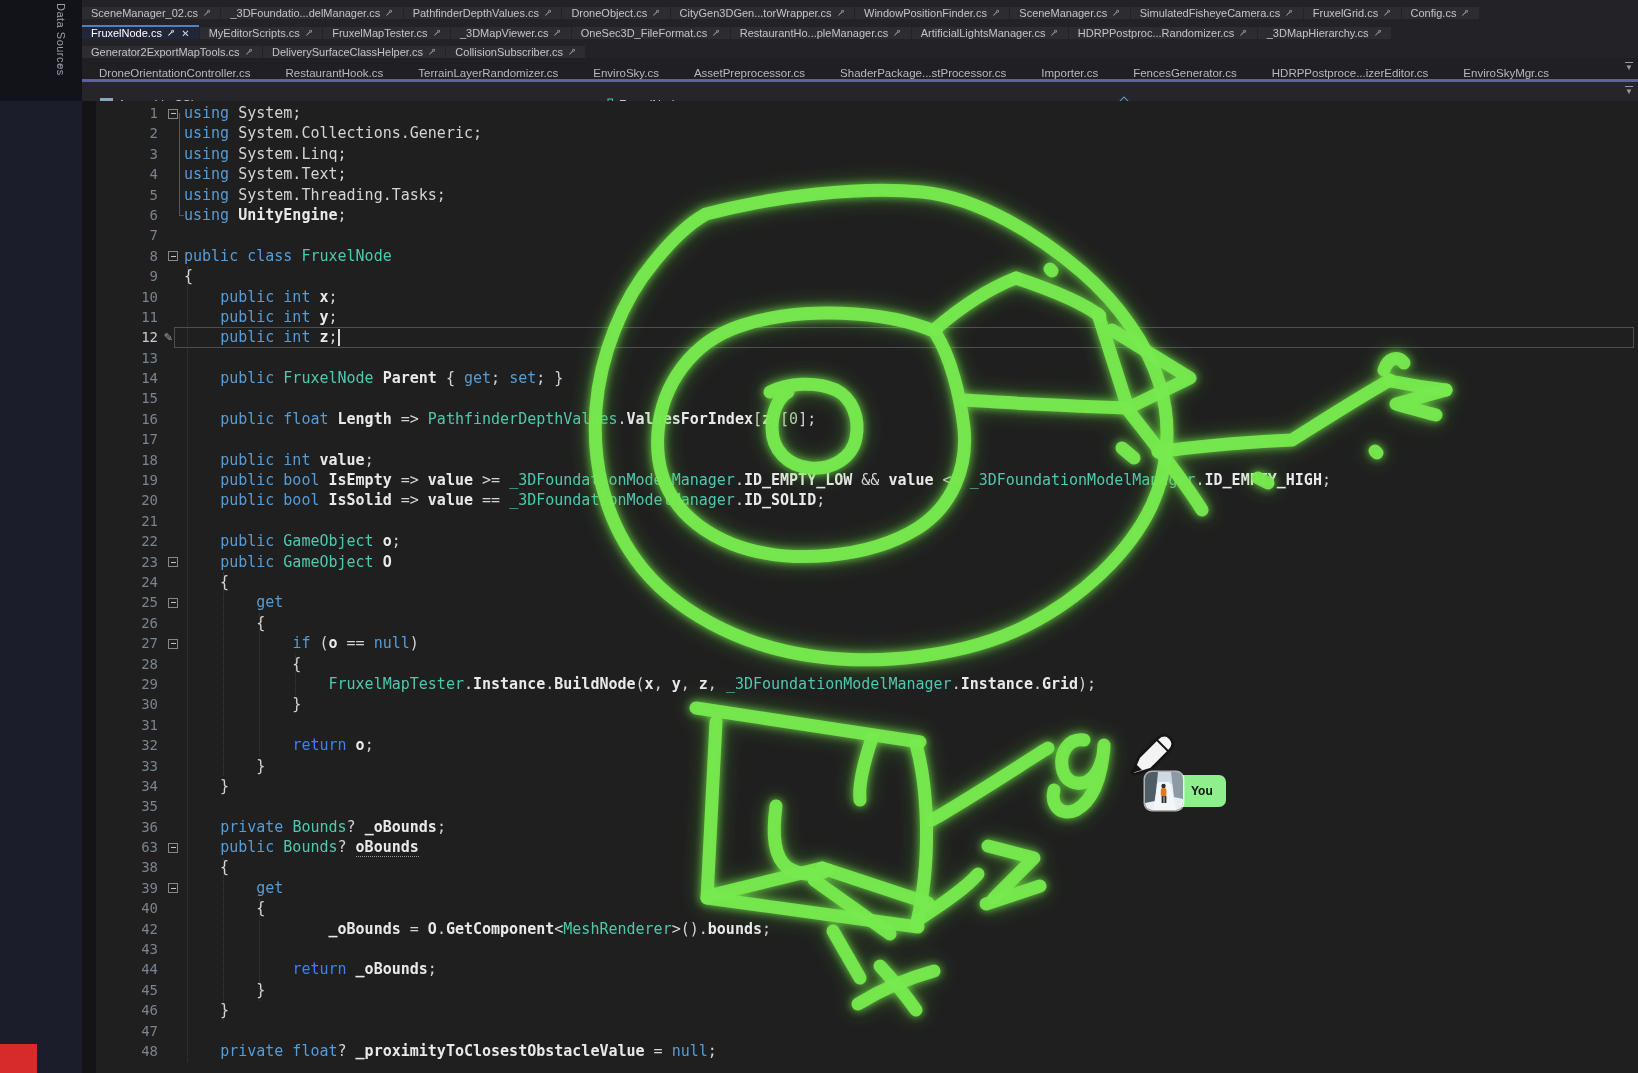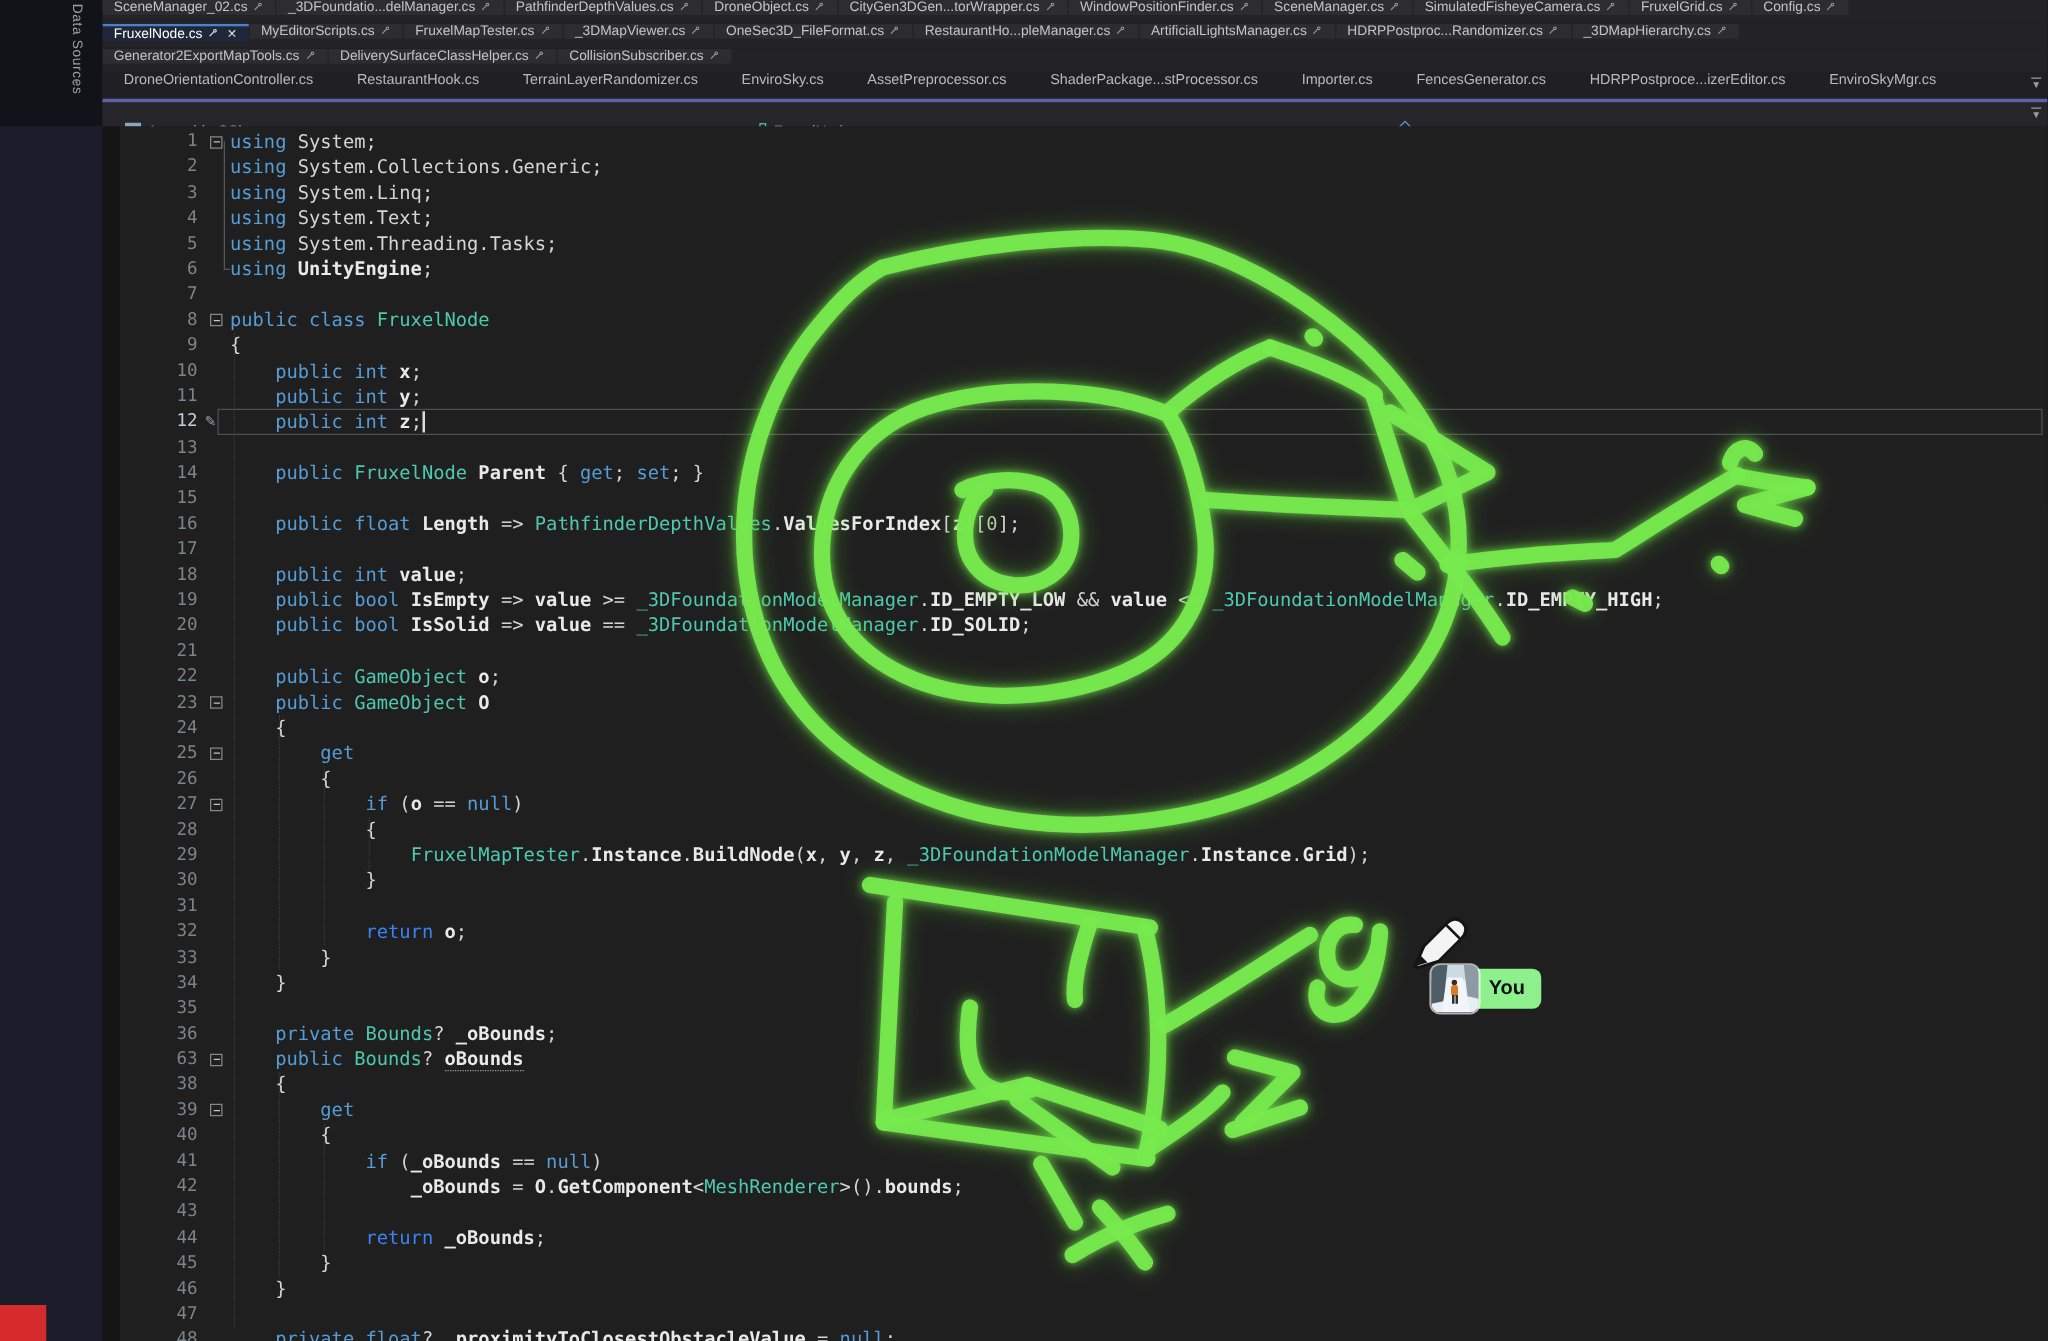--- a/index.html
+++ b/index.html
@@ -8,21 +8,21 @@
 
   
   #rail{position:absolute;left:0;top:0;width:82px;height:1073px;background:#1b1e2a}
   #rail-top{position:absolute;left:0;top:0;width:82px;height:101px;background:#121319}
   #vtab{position:absolute;left:55px;top:3px;writing-mode:vertical-rl;font-size:11px;color:#9aa0a8;letter-spacing:.5px}
   #vchev{position:absolute;left:57px;top:60px;color:#6b7280;font-size:11px}
   #redbox{position:absolute;left:0;top:1044px;width:37px;height:29px;background:#d62b2b}
   #gstrip{position:absolute;left:82px;top:101px;width:14px;height:972px;background:#141416}
 
   
-  .trow{position:absolute;left:82px;right:0;display:flex;gap:1px;align-items:flex-start;overflow:hidden}
+  .trow{position:absolute;left:82px;right:0;display:flex;gap:1px;align-items:flex-end;overflow:hidden}
   #trow1{top:0;height:19px;background:#232327}
   #trow2{top:19px;height:20px;background:#232327}
   #trow3{top:39px;height:19px;background:#232327}
   #trow4{top:58px;height:21px;background:#202024}
   .tab{display:flex;align-items:center;gap:5px;padding:0 9px;background:#2d2d31;color:#c3c3c9;font-size:11px;white-space:nowrap;cursor:default}
   .tab.active{background:#20273a;border-top:2px solid #4a82cc;color:#fff;font-weight:normal}
   .tab.plain{background:transparent;padding:0 17px;color:#b9b9bd;font-size:11.5px}
   .pin{display:inline-block;transform:rotate(-45deg);font-family:"DejaVu Sans",sans-serif;color:#9c9ca4;font-size:10px;line-height:1}
   .tab.active .pin{color:#e8e8e8}
   .x{font-size:10px;color:#d5d5d5;margin-left:1px}
@@ -59,21 +59,21 @@
   
   #anno{position:absolute;left:0;top:0;width:1638px;height:1073px;z-index:50;pointer-events:none;
         filter:drop-shadow(0 0 4px rgba(120,235,80,.85)) drop-shadow(0 0 10px rgba(90,200,50,.4))}
   #anno path{fill:none;stroke:#77ea4e;stroke-width:13;stroke-linecap:round;stroke-linejoin:round;opacity:.95}
 
   #pencil{position:absolute;left:0;top:0;z-index:60;pointer-events:none}
 
   
   #badge{position:absolute;left:1145px;top:772px;height:38px;z-index:61}
   #badge-label{position:absolute;left:30px;top:3px;height:32px;background:#8df08d;border-radius:7px;
-               padding:0 13px 0 16px;line-height:32px;font-weight:bold;font-size:16px;color:#101010}
+               padding:0 13px 0 16px;line-height:32px;font-weight:bold;font-size:12px;color:#101010}
   #badge-avatar{position:absolute;left:0;top:0;width:38px;height:38px;border-radius:7px;overflow:hidden;
                 box-shadow:0 0 0 1.5px rgba(255,255,255,.65);z-index:2}
 </style>
 </head>
 <body>
 
 <div id="rail"></div>
 <div id="rail-top"></div>
 <div id="vtab">Data Sources</div>
 <div id="vchev">«</div>
@@ -283,21 +283,20 @@
       <div class="cl"><span class="num">31</span><span class="foldc"></span><span class="tx"></span></div>
       <div class="cl"><span class="num">32</span><span class="foldc"></span><span class="tx"><span class="p">            </span><span class="r">return</span><span class="p"> </span><span class="m">o</span><span class="p">;</span></span></div>
       <div class="cl"><span class="num">33</span><span class="foldc"></span><span class="tx"><span class="p">        }</span></span></div>
       <div class="cl"><span class="num">34</span><span class="foldc"></span><span class="tx"><span class="p">    }</span></span></div>
       <div class="cl"><span class="num">35</span><span class="foldc"></span><span class="tx"></span></div>
       <div class="cl"><span class="num">36</span><span class="foldc"></span><span class="tx"><span class="p">    </span><span class="k">private</span><span class="p"> </span><span class="t">Bounds</span><span class="p">? </span><span class="m">_oBounds</span><span class="p">;</span></span></div>
       <div class="cl"><span class="num">63</span><span class="foldc"><span class="fbox"></span></span><span class="tx"><span class="p">    </span><span class="k">public</span><span class="p"> </span><span class="t">Bounds</span><span class="p">? </span><span class="u">oBounds</span></span></div>
       <div class="cl"><span class="num">38</span><span class="foldc"></span><span class="tx"><span class="p">    {</span></span></div>
       <div class="cl"><span class="num">39</span><span class="foldc"><span class="fbox"></span></span><span class="tx"><span class="p">        </span><span class="k">get</span></span></div>
       <div class="cl"><span class="num">40</span><span class="foldc"></span><span class="tx"><span class="p">        {</span></span></div>
-      <div class="cl"><span class="num">41</span><span class="foldc"></span><span class="tx"><span class="p">            </span><span class="k">if</span><span class="p"> (</span><span class="m">_oBounds</span><span class="p"> == </span><span class="k">null</span><span class="p">)</span></span></div>
       <div class="cl"><span class="num">42</span><span class="foldc"></span><span class="tx"><span class="p">                </span><span class="m">_oBounds</span><span class="p"> = </span><span class="m">O</span><span class="p">.</span><span class="m">GetComponent</span><span class="p">&lt;</span><span class="t">MeshRenderer</span><span class="p">&gt;().</span><span class="m">bounds</span><span class="p">;</span></span></div>
       <div class="cl"><span class="num">43</span><span class="foldc"></span><span class="tx"></span></div>
       <div class="cl"><span class="num">44</span><span class="foldc"></span><span class="tx"><span class="p">            </span><span class="r">return</span><span class="p"> </span><span class="m">_oBounds</span><span class="p">;</span></span></div>
       <div class="cl"><span class="num">45</span><span class="foldc"></span><span class="tx"><span class="p">        }</span></span></div>
       <div class="cl"><span class="num">46</span><span class="foldc"></span><span class="tx"><span class="p">    }</span></span></div>
       <div class="cl"><span class="num">47</span><span class="foldc"></span><span class="tx"></span></div>
       <div class="cl"><span class="num">48</span><span class="foldc"></span><span class="tx"><span class="p">    </span><span class="k">private float</span><span class="p">? </span><span class="m">_proximityToClosestObstacleValue</span><span class="p"> = </span><span class="k">null</span><span class="p">;</span></span></div>
     </div>
   <div id="caret"></div>
   <span id="stray">∷</span>

